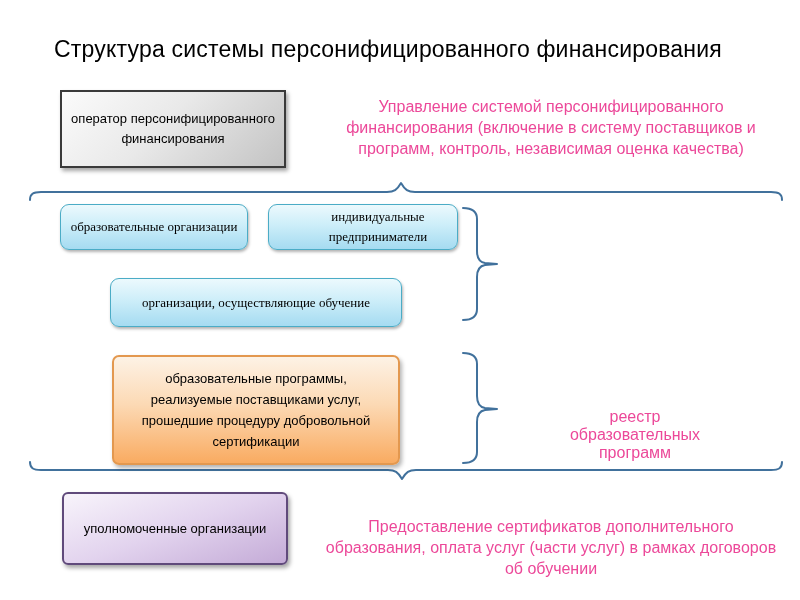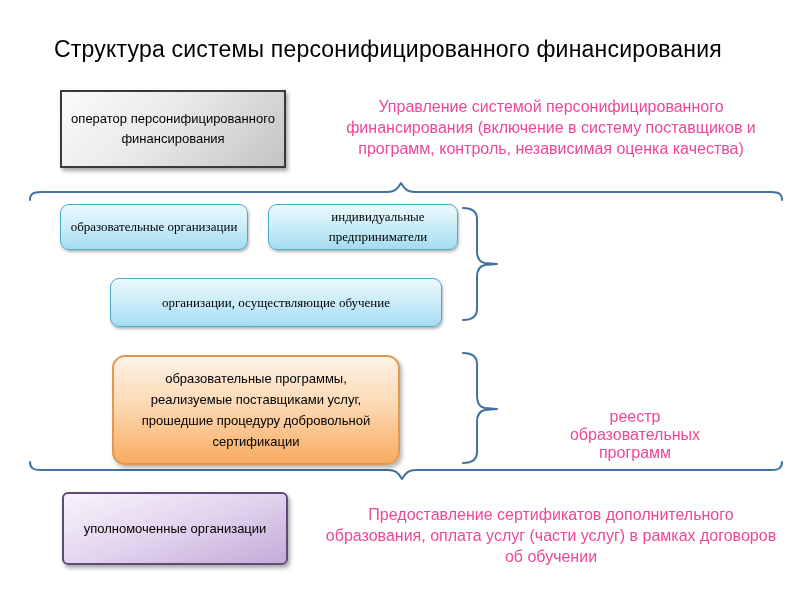--- a/index.html
+++ b/index.html
@@ -42,45 +42,45 @@
   }
   .blue-box {
     border: 1.5px solid #4bacc6;
     border-radius: 9px;
     background: linear-gradient(180deg, #ecf9fd 0%, #cdeef9 45%, #a5dbf1 100%);
     box-shadow: 1px 2px 3px rgba(0,0,0,0.3);
     font-family: Liberation Serif, serif;
   }
   .blue-box.b1 { left: 60px;  top: 204px; width: 188px; height: 46px; }
   .blue-box.b2 { left: 268px; top: 204px; width: 190px; height: 46px; padding-left: 30px; }
-  .blue-box.b3 { left: 110px; top: 278px; width: 332px; height: 49px; align-items: center; }
+  .blue-box.b3 { left: 110px; top: 278px; width: 292px; height: 49px; align-items: center; }
   .orange-box {
     left: 112px; top: 355px; width: 288px; height: 110px;
     border: 2px solid #e3984f;
-    border-radius: 13px;
+    border-radius: 7px;
     background: linear-gradient(180deg, #fdf2e5 0%, #fcd9b4 45%, #f9ab61 100%);
     box-shadow: 2px 3px 4px rgba(0,0,0,0.3);
     line-height: 21px;
     padding: 4px 10px;
   }
   .purple-box {
     left: 62px; top: 492px; width: 226px; height: 73px;
     border: 2px solid #604a7b;
     border-radius: 6px;
     background: linear-gradient(160deg, #f8f4fb 0%, #e2d3ee 50%, #c4abd7 100%);
     box-shadow: 2px 3px 4px rgba(0,0,0,0.35);
   }
   .annotation {
     font-size: 16px;
     line-height: 21px;
     text-align: center;
     color: #ec4899;
   }
   .management-note   { left: 322px; top: 96px;  width: 458px; }
-  .certificates-note { left: 322px; top: 504px; width: 458px; }
+  .certificates-note { left: 322px; top: 516px; width: 458px; }
   .providers-registry { left: 505px; top: 247px; width: 230px; line-height: 22px; }
   .programs-registry  { left: 560px; top: 408px; width: 150px; line-height: 18px; }
   svg.braces {
     left: 0; top: 0;
     width: 800px; height: 600px;
     pointer-events: none;
   }
   svg.braces path {
     fill: none;
     stroke-width: 2;

